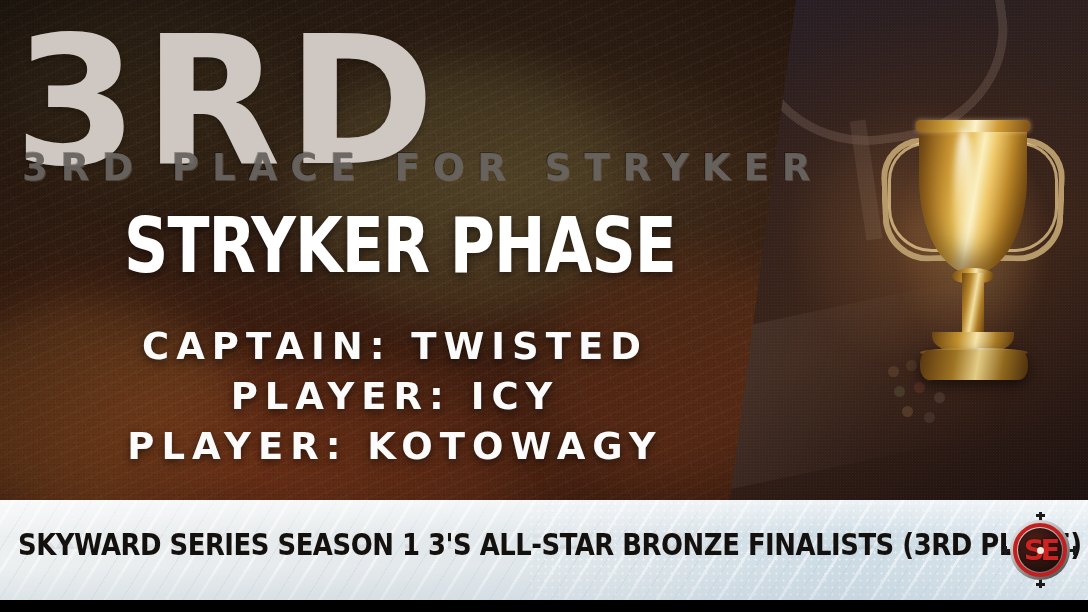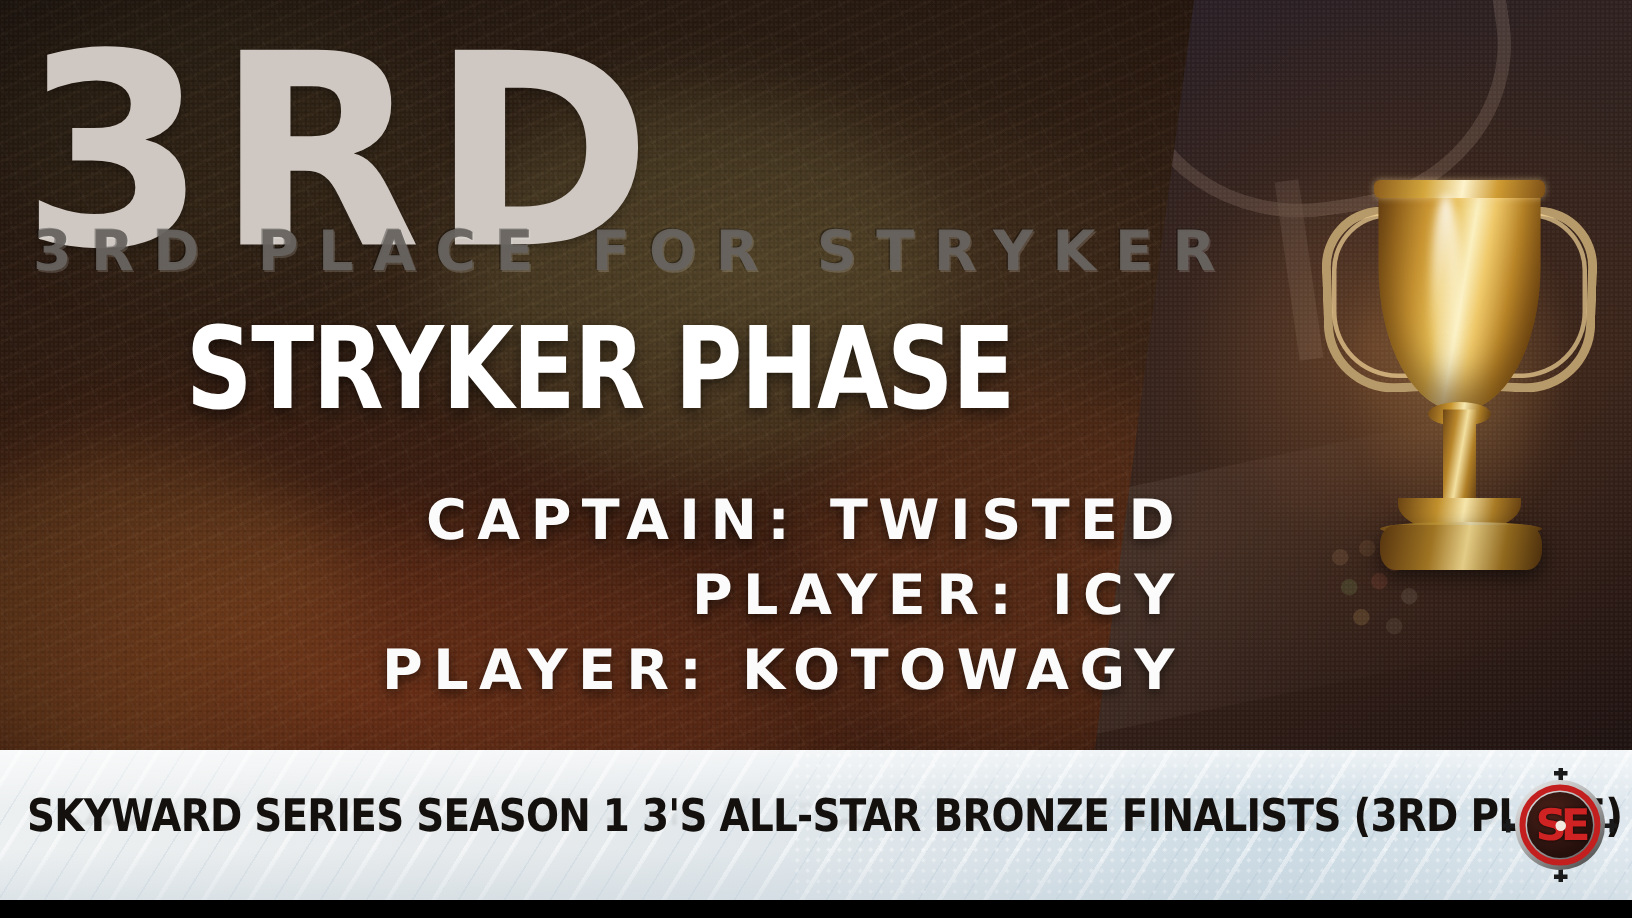--- a/index.html
+++ b/index.html
@@ -216,21 +216,21 @@
     font-family: "DejaVu Sans Condensed", "Liberation Sans Narrow", "Liberation Sans", sans-serif;
     transform: scaleX(0.90);
     transform-origin: 50% 50%;
     text-shadow: 0 3px 10px rgba(0,0,0,0.50);
     white-space: nowrap;
   }
 
   
   .roster { position: absolute; left: 0; top: 322px; width: 790px; }
   .roster-line {
-    text-align: right;
+    text-align: center;
     font-size: 37px;
     line-height: 50px;
     font-weight: 700;
     letter-spacing: 7px;
     color: #fbfbfb;
     font-family: "DejaVu Sans", sans-serif;
     text-shadow: 0 3px 8px rgba(0,0,0,0.55);
     white-space: nowrap;
   }
 

